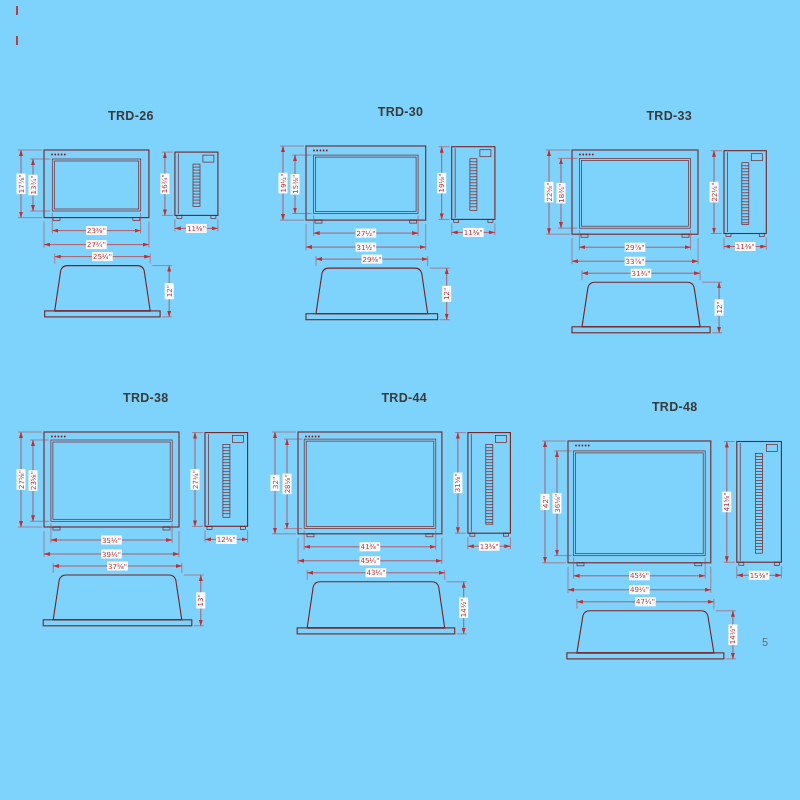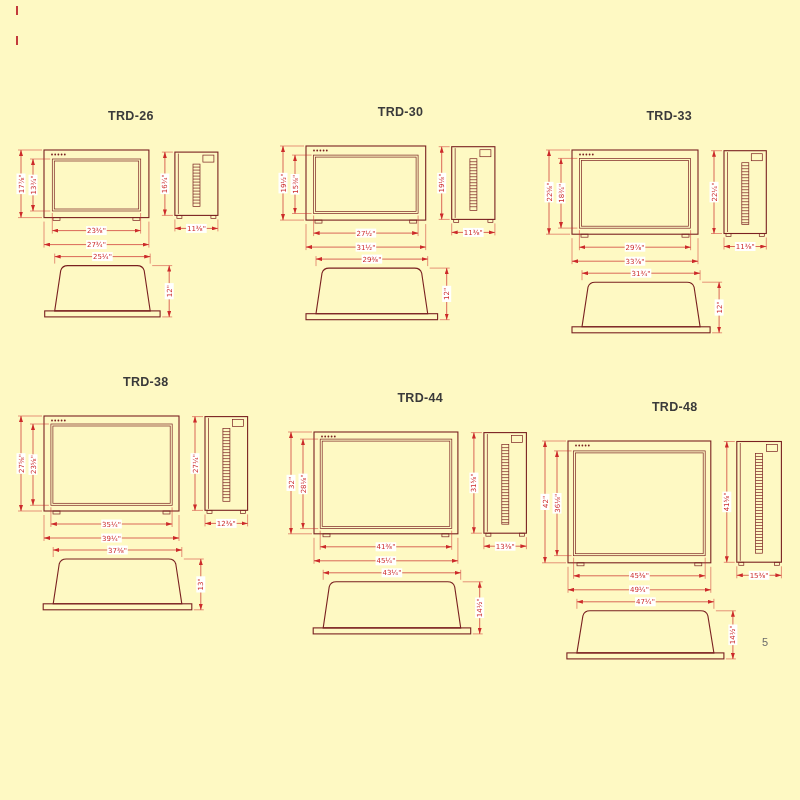--- a/index.html
+++ b/index.html
@@ -1,20 +1,20 @@
 <!DOCTYPE html>
 <html style="--obj: #7a2121; --dim: #cc2a2a; --title: #3a3a3a; --page: #6b6b6b;"><head>
 <meta charset="utf-8">
 <style>
   html,body{margin:0;padding:0;}
   body{
     width:800px;height:800px;position:relative;background:#ffffff;
     font-family:"Liberation Sans",sans-serif;overflow:hidden;
   }
-  .page{position:absolute;left:0;top:0;width:800px;height:800px;background:#fef9c3;}
+  .page{position:absolute;left:0;top:0;width:800px;height:800px;background:#7dd3fc;}
   .card{position:absolute;width:270px;height:300px;}
   svg .obj{stroke:var(--obj);fill:none;stroke-width:1.1;}
   svg .thin{stroke-width:0.7;}
   svg .dot{fill:var(--obj);stroke:none;}
   svg .dim{stroke:var(--dim);stroke-width:0.7;fill:none;}
   svg .ext{stroke:var(--dim);stroke-width:0.5;fill:none;}
   svg .dimtxt{fill:var(--dim);font-size:7px;font-family:"DejaVu Sans",sans-serif;}
   svg .title{fill:var(--title);font-size:12.5px;font-weight:bold;letter-spacing:.3px;font-family:"Liberation Sans",sans-serif;}
   .page-number{position:absolute;left:748px;top:636px;width:20px;text-align:right;font-size:11px;color:var(--page);}
   .crop-mark{position:absolute;left:16px;width:2px;height:9px;background:#c23b3b;}
@@ -285,21 +285,21 @@
         <line x1="166.1" y1="176.2" x2="166.1" y2="166.2" class="ext"></line>
         <line x1="48" y1="169.2" x2="166.1" y2="169.2" class="dim" marker-start="url(#arr2)" marker-end="url(#arr2)"></line>
         <rect x="96.7" y="164.7" width="20.6" height="9" fill="#ffffff"></rect>
         <text x="107" y="171.7" class="dimtxt" text-anchor="middle">31¾"</text>
         <line x1="168.1" y1="178.2" x2="188.1" y2="178.2" class="ext"></line>
         <line x1="178.1" y1="228.8" x2="188.1" y2="228.8" class="ext"></line>
         <line x1="185.1" y1="178.2" x2="185.1" y2="228.8" class="dim" marker-start="url(#arr2)" marker-end="url(#arr2)"></line>
         <rect x="180.6" y="195.4" width="9" height="16.2" fill="#ffffff"></rect>
         <text class="dimtxt" text-anchor="middle" transform="translate(185.1 203.5) rotate(-90)" dy="2.5">12"</text>
       </svg></div>
-  <div class="card" id="card-3" style="left:6px;top:370px"><svg width="270" height="300" viewBox="0 0 270 300">
+  <div class="card" id="card-3" style="left:6px;top:386px"><svg width="270" height="300" viewBox="0 0 270 300">
         <defs>
           <marker id="arr3" viewBox="0 0 6 4" refX="6" refY="2" markerWidth="6" markerHeight="4" orient="auto-start-reverse" markerUnits="userSpaceOnUse">
             <path d="M0,0 L6,2 L0,4 Z" fill="#cc2a2a"></path>
           </marker>
         </defs>
         <text x="139.8" y="16" class="title" text-anchor="middle">TRD-38</text>
         <g>
           <rect x="38" y="46" width="135" height="95" class="obj"></rect>
           <rect x="44.9" y="54" width="121.3" height="81.3" class="obj thin"></rect>
           <rect x="46.9" y="56" width="117.3" height="77.3" class="obj thin"></rect>
@@ -380,21 +380,21 @@
         <line x1="175.8" y1="187" x2="175.8" y2="177" class="ext"></line>
         <line x1="47.2" y1="180" x2="175.8" y2="180" class="dim" marker-start="url(#arr3)" marker-end="url(#arr3)"></line>
         <rect x="101.2" y="175.5" width="20.6" height="9" fill="#ffffff"></rect>
         <text x="111.5" y="182.5" class="dimtxt" text-anchor="middle">37⅜"</text>
         <line x1="177.8" y1="189" x2="197.8" y2="189" class="ext"></line>
         <line x1="187.8" y1="239.8" x2="197.8" y2="239.8" class="ext"></line>
         <line x1="194.8" y1="189" x2="194.8" y2="239.8" class="dim" marker-start="url(#arr3)" marker-end="url(#arr3)"></line>
         <rect x="190.3" y="206.3" width="9" height="16.2" fill="#ffffff"></rect>
         <text class="dimtxt" text-anchor="middle" transform="translate(194.8 214.4) rotate(-90)" dy="2.5">13"</text>
       </svg></div>
-  <div class="card" id="card-4" style="left:276px;top:386px"><svg width="270" height="300" viewBox="0 0 270 300">
+  <div class="card" id="card-4" style="left:260px;top:386px"><svg width="270" height="300" viewBox="0 0 270 300">
         <defs>
           <marker id="arr4" viewBox="0 0 6 4" refX="6" refY="2" markerWidth="6" markerHeight="4" orient="auto-start-reverse" markerUnits="userSpaceOnUse">
             <path d="M0,0 L6,2 L0,4 Z" fill="#cc2a2a"></path>
           </marker>
         </defs>
         <text x="144.2" y="16" class="title" text-anchor="middle">TRD-44</text>
         <g>
           <rect x="38" y="46" width="143.9" height="101.8" class="obj"></rect>
           <rect x="44.2" y="53.1" width="131.6" height="89.4" class="obj thin"></rect>
           <rect x="46.2" y="55.1" width="127.6" height="85.4" class="obj thin"></rect>

